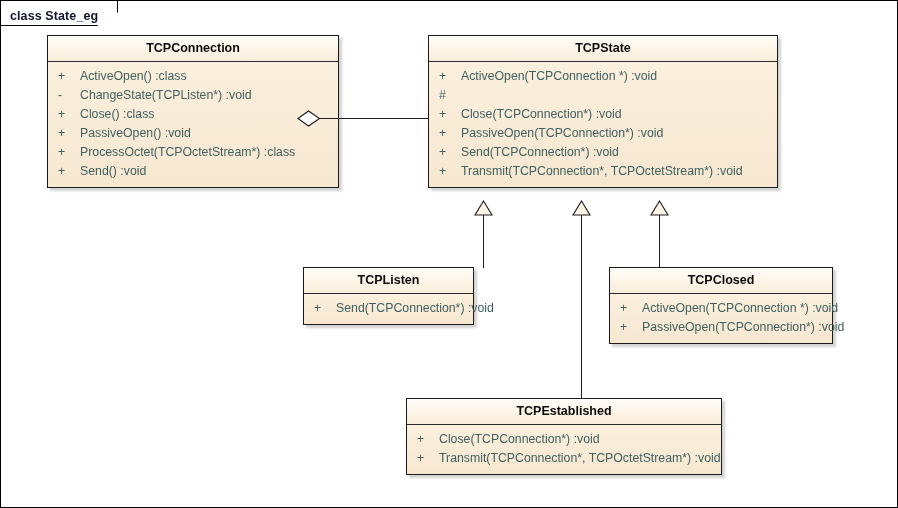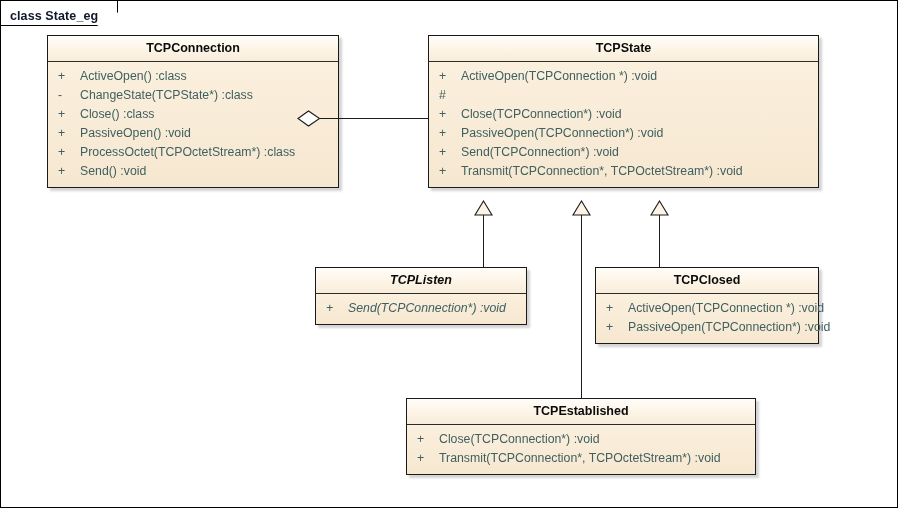--- a/index.html
+++ b/index.html
@@ -137,42 +137,42 @@
 
   <div class="uml-class" style="left:26px; top:34px; width:292px;margin-left:20px;">
     <div class="uml-header">TCPConnection</div>
     <div class="uml-body">
       <div class="uml-row">
         <span class="uml-vis">+</span>
         <span class="uml-sig">ActiveOpen()  :class</span>
       </div>
       <div class="uml-row">
         <span class="uml-vis">-</span>
-        <span class="uml-sig">ChangeState(TCPState*)  :class</span>
+        <span class="uml-sig">ChangeState(TCPListen*)  :void</span>
       </div>
       <div class="uml-row">
         <span class="uml-vis">+</span>
         <span class="uml-sig">Close()  :class</span>
       </div>
       <div class="uml-row">
         <span class="uml-vis">+</span>
         <span class="uml-sig">PassiveOpen()  :void</span>
       </div>
       <div class="uml-row">
         <span class="uml-vis">+</span>
         <span class="uml-sig">ProcessOctet(TCPOctetStream*)  :class</span>
       </div>
       <div class="uml-row">
         <span class="uml-vis">+</span>
         <span class="uml-sig">Send()  :void</span>
       </div>
     </div>
   </div>
 
-  <div class="uml-class" style="left:427px; top:34px; width:391px;">
+  <div class="uml-class" style="left:427px; top:34px; width:350px;">
     <div class="uml-header">TCPState</div>
     <div class="uml-body">
       <div class="uml-row">
         <span class="uml-vis">+</span>
         <span class="uml-sig">ActiveOpen(TCPConnection *)  :void</span>
       </div>
       <div class="uml-row">
         <span class="uml-vis">#</span>
       </div>
       <div class="uml-row">
@@ -187,45 +187,45 @@
         <span class="uml-vis">+</span>
         <span class="uml-sig">Send(TCPConnection*)  :void</span>
       </div>
       <div class="uml-row">
         <span class="uml-vis">+</span>
         <span class="uml-sig">Transmit(TCPConnection*, TCPOctetStream*)  :void</span>
       </div>
     </div>
   </div>
 
-  <div class="uml-class" style="left:314px; top:266px; width:212px;font-style:italic;">
+  <div class="uml-class" style="left:302px; top:266px; width:171px;">
     <div class="uml-header">TCPListen</div>
     <div class="uml-body">
       <div class="uml-row">
         <span class="uml-vis">+</span>
         <span class="uml-sig">Send(TCPConnection*)  :void</span>
       </div>
     </div>
   </div>
 
-  <div class="uml-class" style="left:594px; top:266px; width:224px;">
+  <div class="uml-class" style="left:608px; top:266px; width:224px;">
     <div class="uml-header">TCPClosed</div>
     <div class="uml-body">
       <div class="uml-row">
         <span class="uml-vis">+</span>
         <span class="uml-sig">ActiveOpen(TCPConnection *)  :void</span>
       </div>
       <div class="uml-row">
         <span class="uml-vis">+</span>
         <span class="uml-sig">PassiveOpen(TCPConnection*)  :void</span>
       </div>
     </div>
   </div>
 
-  <div class="uml-class" style="left:405px; top:397px; width:350px;">
+  <div class="uml-class" style="left:405px; top:397px; width:316px;">
     <div class="uml-header">TCPEstablished</div>
     <div class="uml-body">
       <div class="uml-row">
         <span class="uml-vis">+</span>
         <span class="uml-sig">Close(TCPConnection*)  :void</span>
       </div>
       <div class="uml-row">
         <span class="uml-vis">+</span>
         <span class="uml-sig">Transmit(TCPConnection*, TCPOctetStream*)  :void</span>
       </div>

